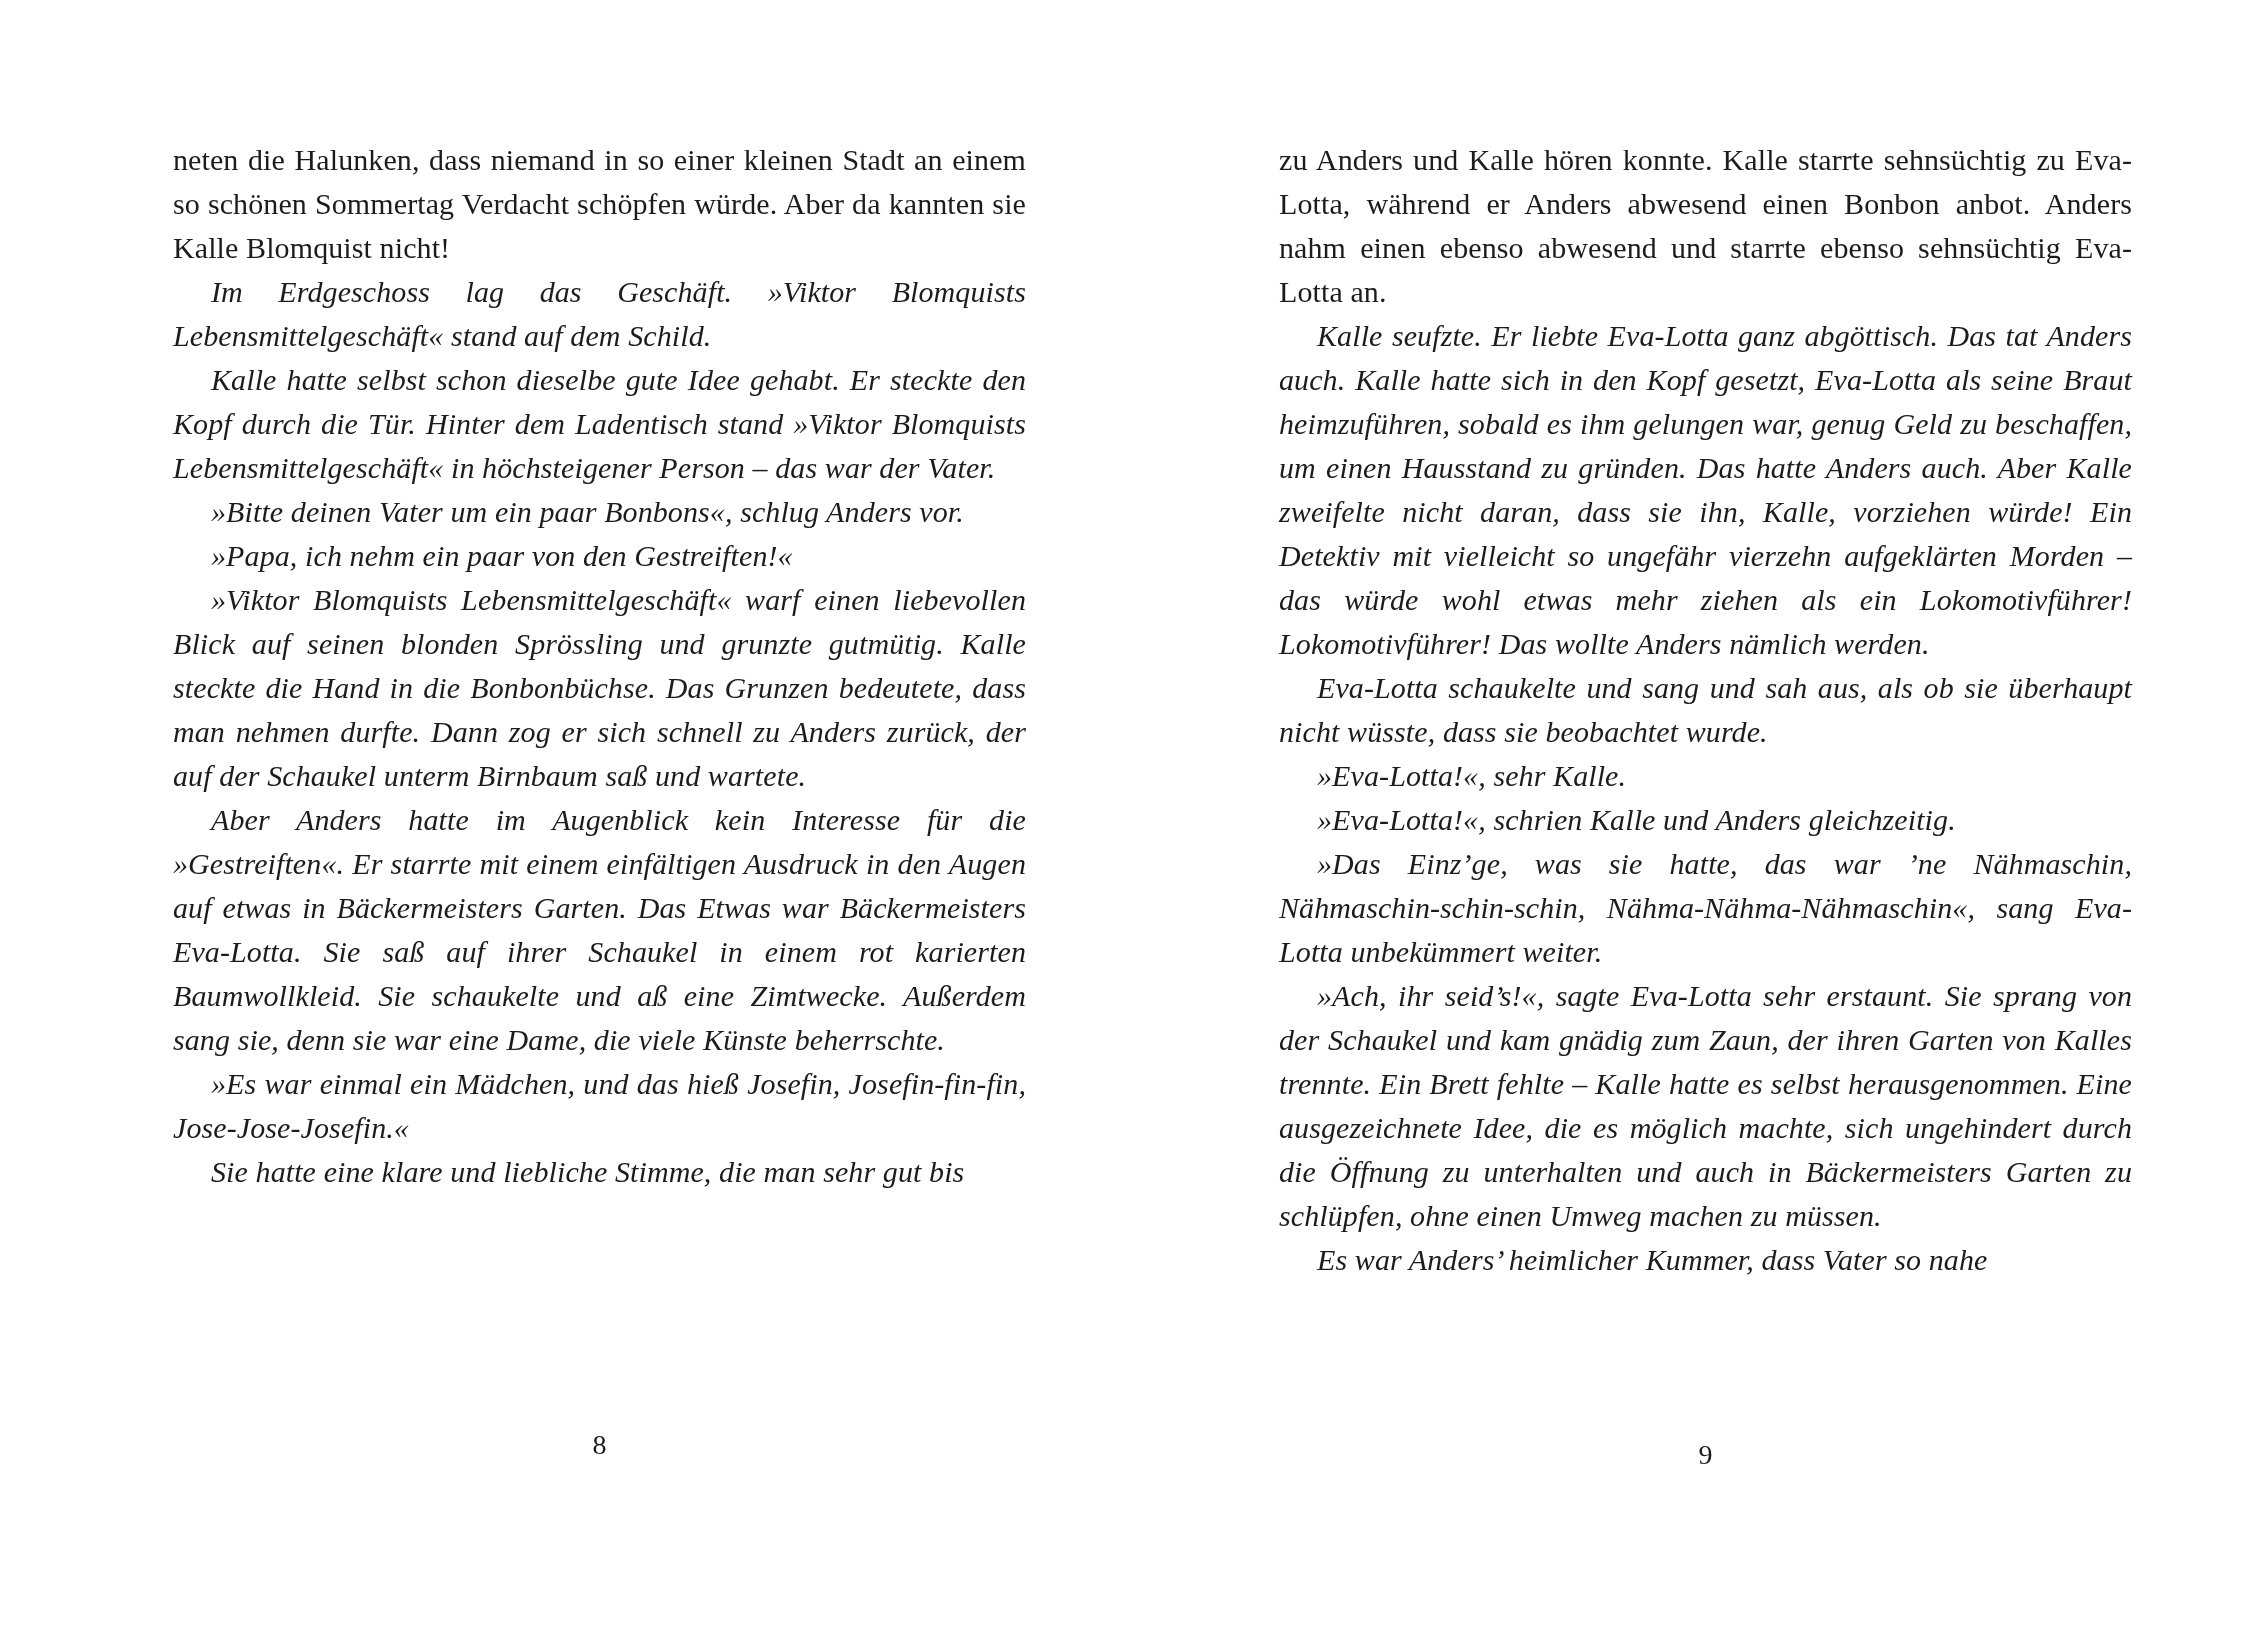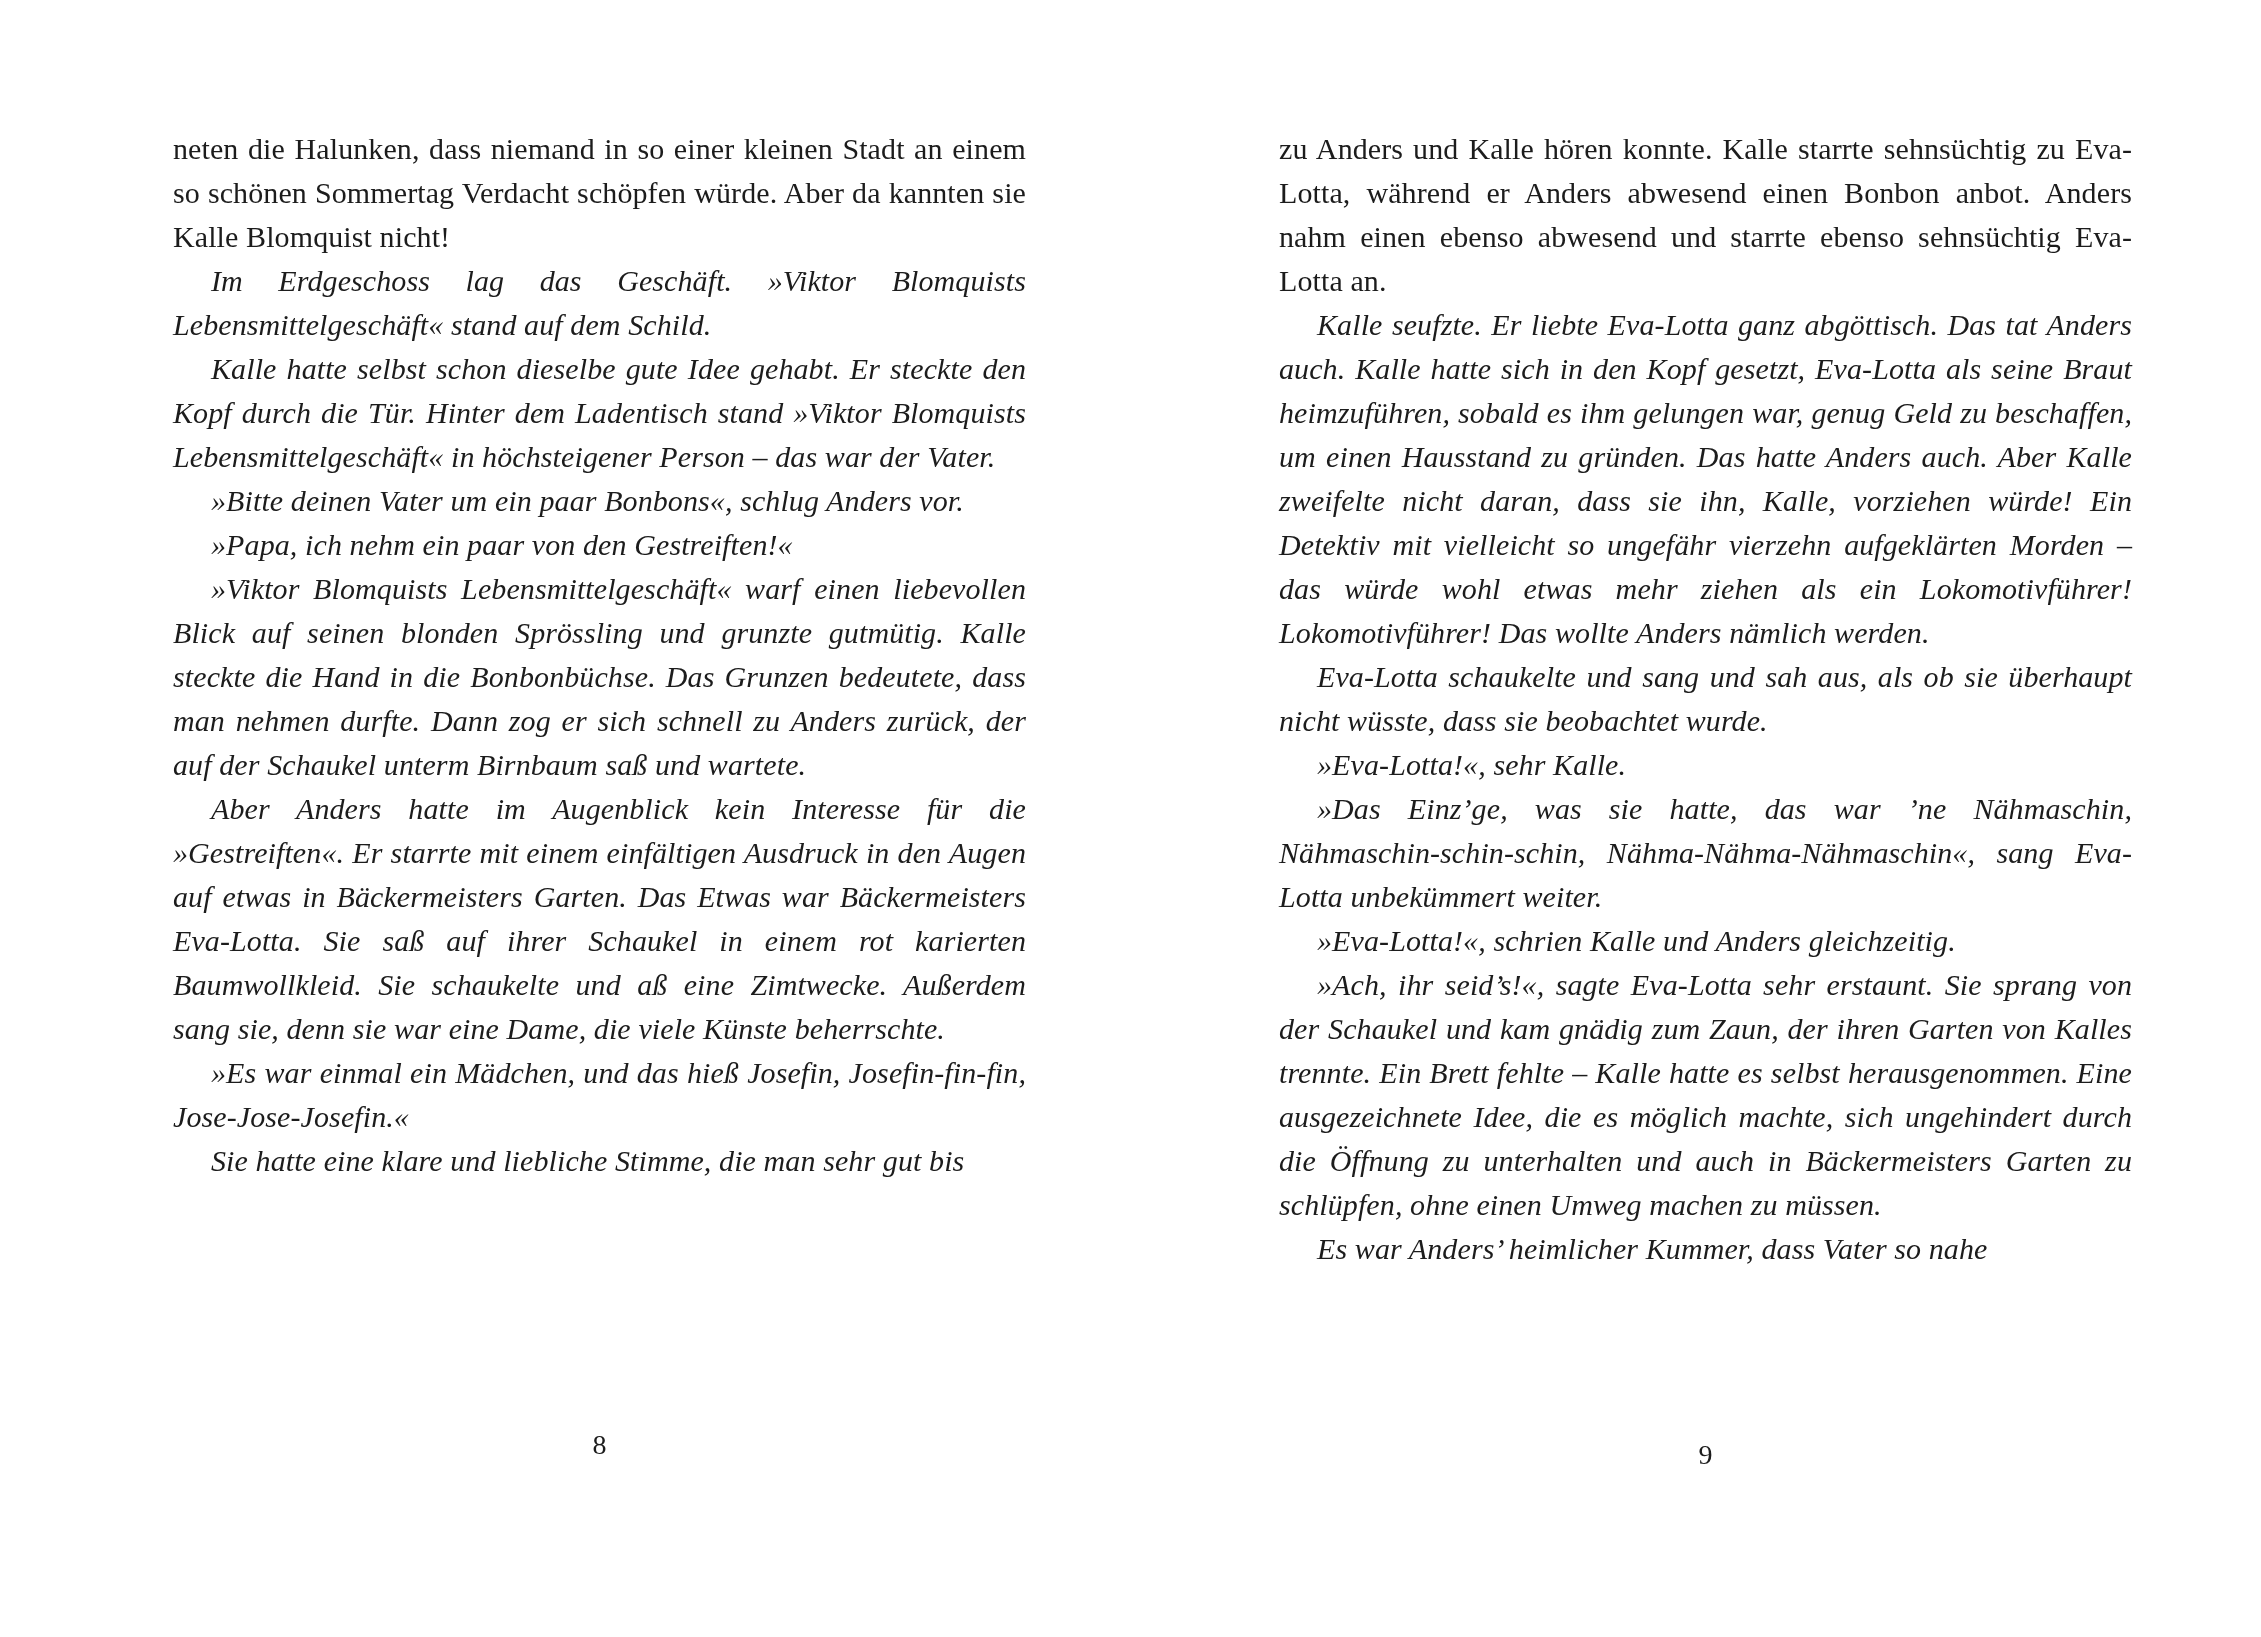--- a/index.html
+++ b/index.html
@@ -16,21 +16,21 @@
   }
   .page {
     position: absolute;
     top: 0;
     height: 1637px;
   }
   .page.left  { left: 173px;  width: 853px; }
   .page.right { left: 1279px; width: 853px; }
   .page-text {
     position: absolute;
-    top: 127px;
+    top: 138px;
     left: 0;
     width: 100%;
     font-size: 30px;
     line-height: 44px;
     text-align: justify;
     hyphens: auto;
     -webkit-hyphens: auto;
     letter-spacing: 0.1px;
   }
   .page-text p {
@@ -69,20 +69,20 @@
   </div>
   <div class="page-number">8</div>
 </div>
 
 <div class="page right">
   <div class="page-text">
     <p>zu Anders und Kalle hören konnte. Kalle starrte sehnsüchtig zu Eva-Lotta, während er Anders abwesend einen Bonbon anbot. Anders nahm einen ebenso abwesend und starrte ebenso sehnsüchtig Eva-Lotta an.</p>
     <p class="indent">Kalle seufzte. Er liebte Eva-Lotta ganz abgöttisch. Das tat Anders auch. Kalle hatte sich in den Kopf gesetzt, Eva-Lotta als seine Braut heimzuführen, sobald es ihm gelungen war, genug Geld zu beschaffen, um einen Hausstand zu gründen. Das hatte Anders auch. Aber Kalle zweifelte nicht daran, dass sie ihn, Kalle, vorziehen würde! Ein Detektiv mit vielleicht so ungefähr vierzehn aufgeklärten Morden – das würde wohl etwas mehr ziehen als ein Lokomotivführer! Lokomotivführer! Das wollte Anders nämlich werden.</p>
     <p class="indent">Eva-Lotta schaukelte und sang und sah aus, als ob sie überhaupt nicht wüsste, dass sie beobachtet wurde.</p>
     <p class="indent">»Eva-Lotta!«, sehr Kalle.</p>
+    <p class="indent">»Eva-Lotta!«, schrien Kalle und Anders gleichzeitig.</p>
     <p class="indent">»Das Einz’ge, was sie hatte, das war ’ne Nähmaschin, Nähmaschin-schin-schin, Nähma-Nähma-Nähmaschin«, sang Eva-Lotta unbekümmert weiter.</p>
-    <p class="indent">»Eva-Lotta!«, schrien Kalle und Anders gleichzeitig.</p>
     <p class="indent">»Ach, ihr seid’s!«, sagte Eva-Lotta sehr erstaunt. Sie sprang von der Schaukel und kam gnädig zum Zaun, der ihren Garten von Kalles trennte. Ein Brett fehlte – Kalle hatte es selbst herausgenommen. Eine ausgezeichnete Idee, die es möglich machte, sich ungehindert durch die Öffnung zu unterhalten und auch in Bäckermeisters Garten zu schlüpfen, ohne einen Umweg machen zu müssen.</p>
     <p class="indent">Es war Anders’ heimlicher Kummer, dass Vater so nahe</p>
   </div>
   <div class="page-number">9</div>
 </div>
 
 
 </body></html>

